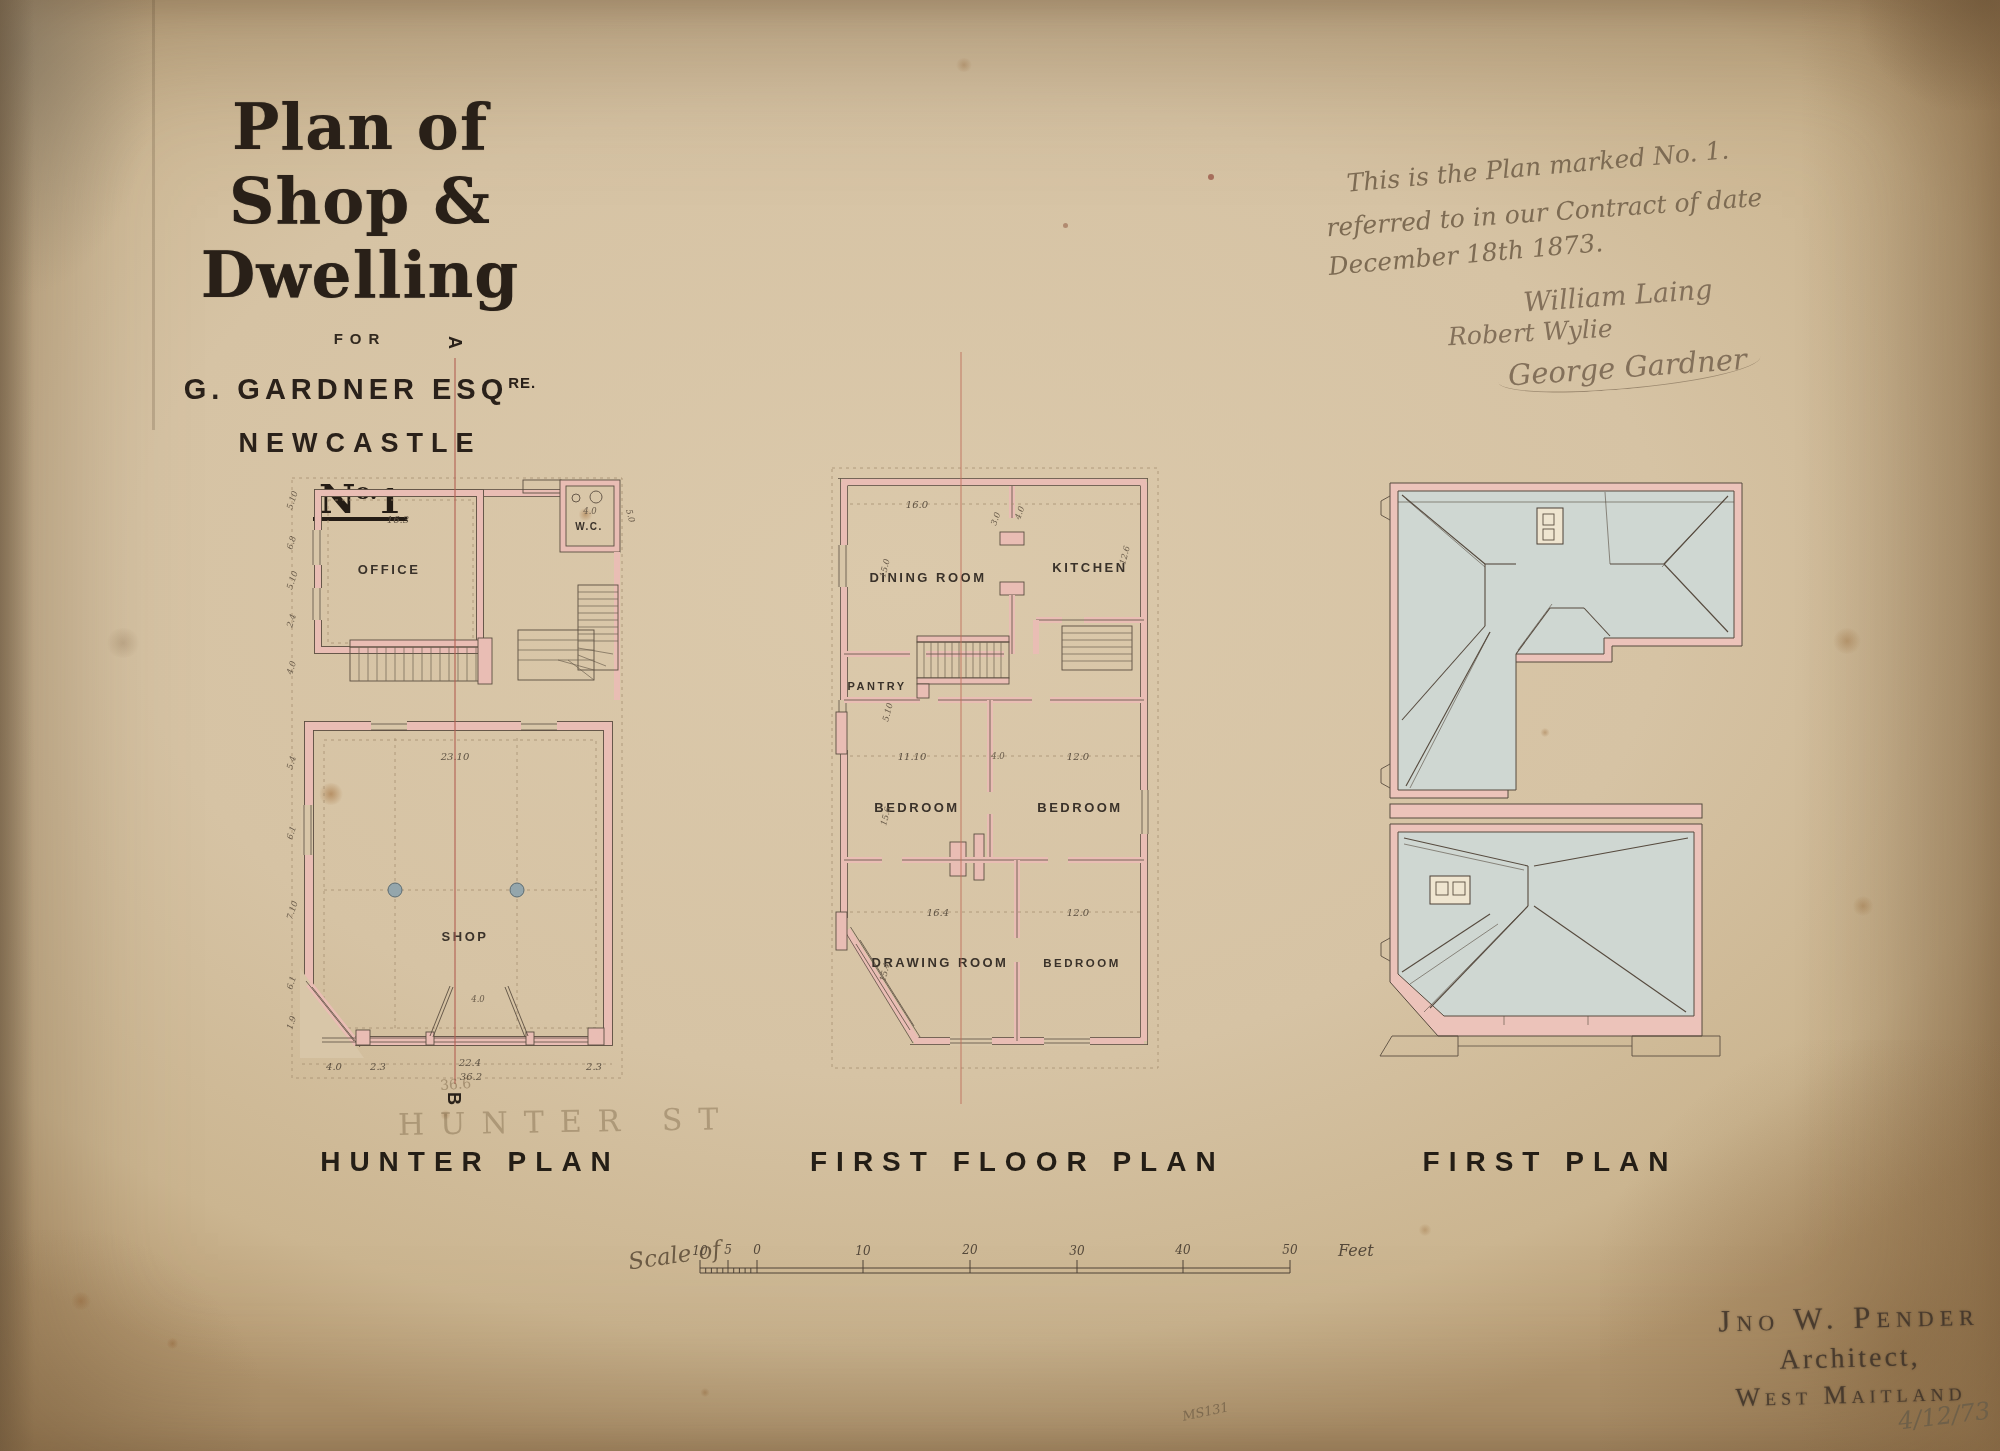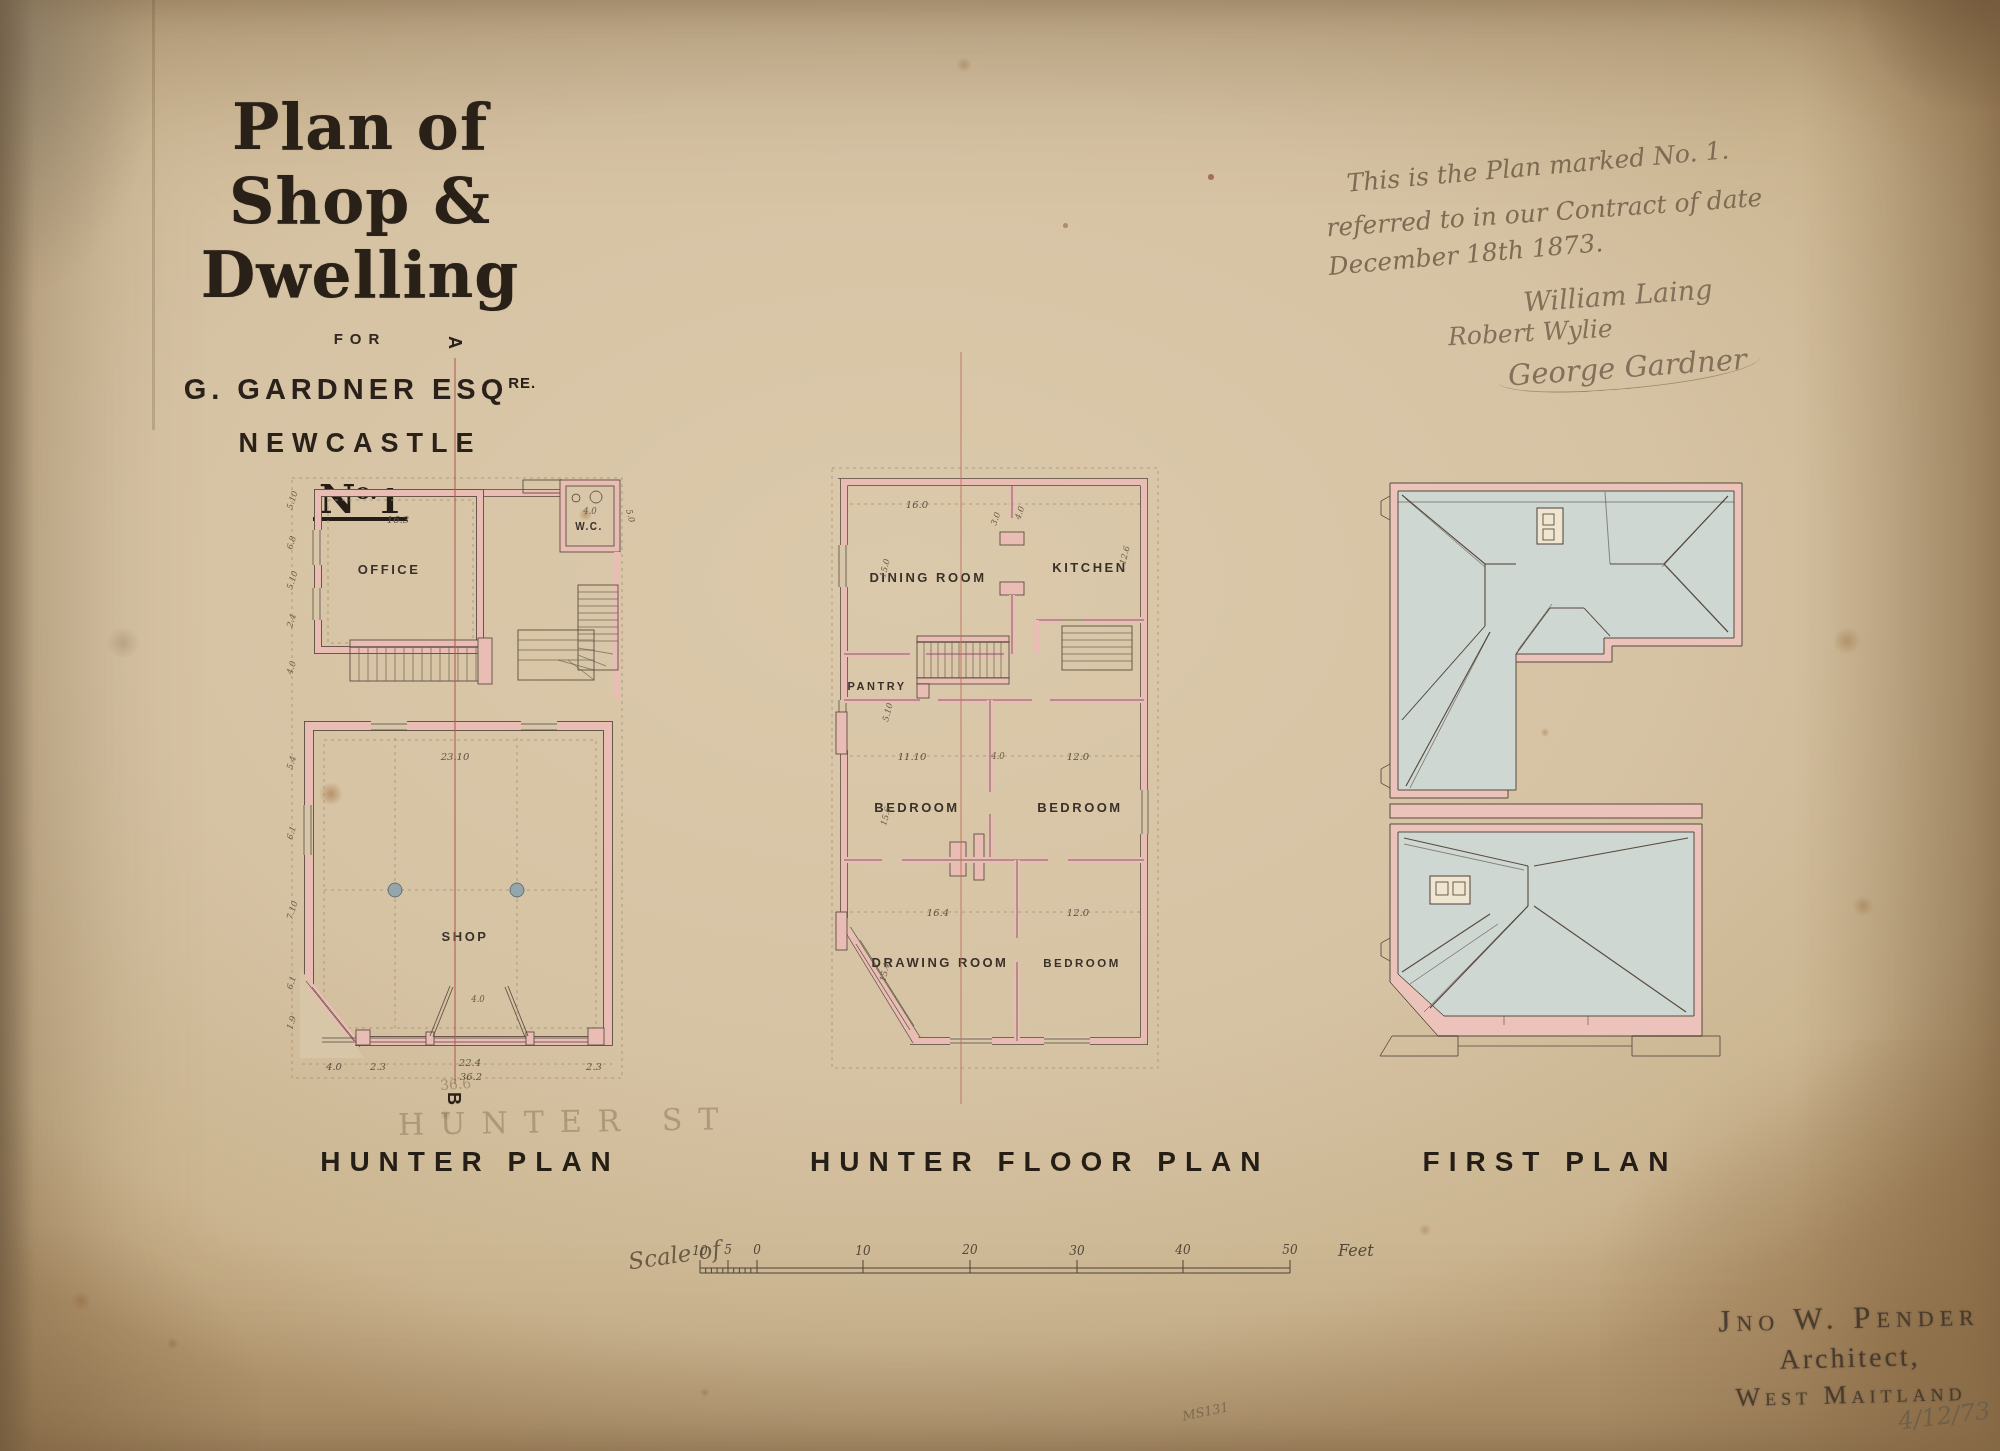--- a/index.html
+++ b/index.html
@@ -440,21 +440,21 @@
     </g>
 
     <g>
       <path class="thin" d="M18,28 l-9,5 v14 l9,5"></path>
       <path class="thin" d="M18,296 l-9,5 v14 l9,5"></path>
       <path class="thin" d="M18,470 l-9,5 v13 l9,5"></path>
     </g>
   </svg>
 
   <div class="plan-title abs" style="left:305px;top:1146px;width:330px;text-align:center;">HUNTER PLAN</div>
-  <div class="plan-title abs" style="left:810px;top:1146px;width:380px;text-align:center;">HUNTER FLOOR PLAN</div>
+  <div class="plan-title abs" style="left:810px;top:1146px;width:380px;text-align:center;">FIRST FLOOR PLAN</div>
   <div class="plan-title abs" style="left:1390px;top:1146px;width:320px;text-align:center;">FIRST PLAN</div>
 
   <div class="pencil abs" style="left:398px;top:1104px;font-size:30px;letter-spacing:16px;transform:rotate(-1deg);">HUNTER ST</div>
   <div class="pencil abs" style="left:440px;top:1076px;font-size:14px;transform:rotate(-4deg);color:rgba(122,99,70,.5);">36.6</div>
   <div class="pencil abs" style="left:1182px;top:1404px;font-size:13px;font-style:italic;transform:rotate(-12deg);color:rgba(95,80,60,.6);">MS131</div>
 
   <div class="abs" style="left:628px;top:1238px;width:780px;height:60px;">
     <div class="hand" style="position:absolute;left:0;top:4px;font-size:23px;color:#6b5a44;transform:rotate(-8deg);">Scale of</div>
     <svg style="position:absolute;left:60px;top:0;" width="700" height="60" viewBox="0 0 700 60">
       <line class="ruler" x1="12" y1="30" x2="602" y2="30"></line>

